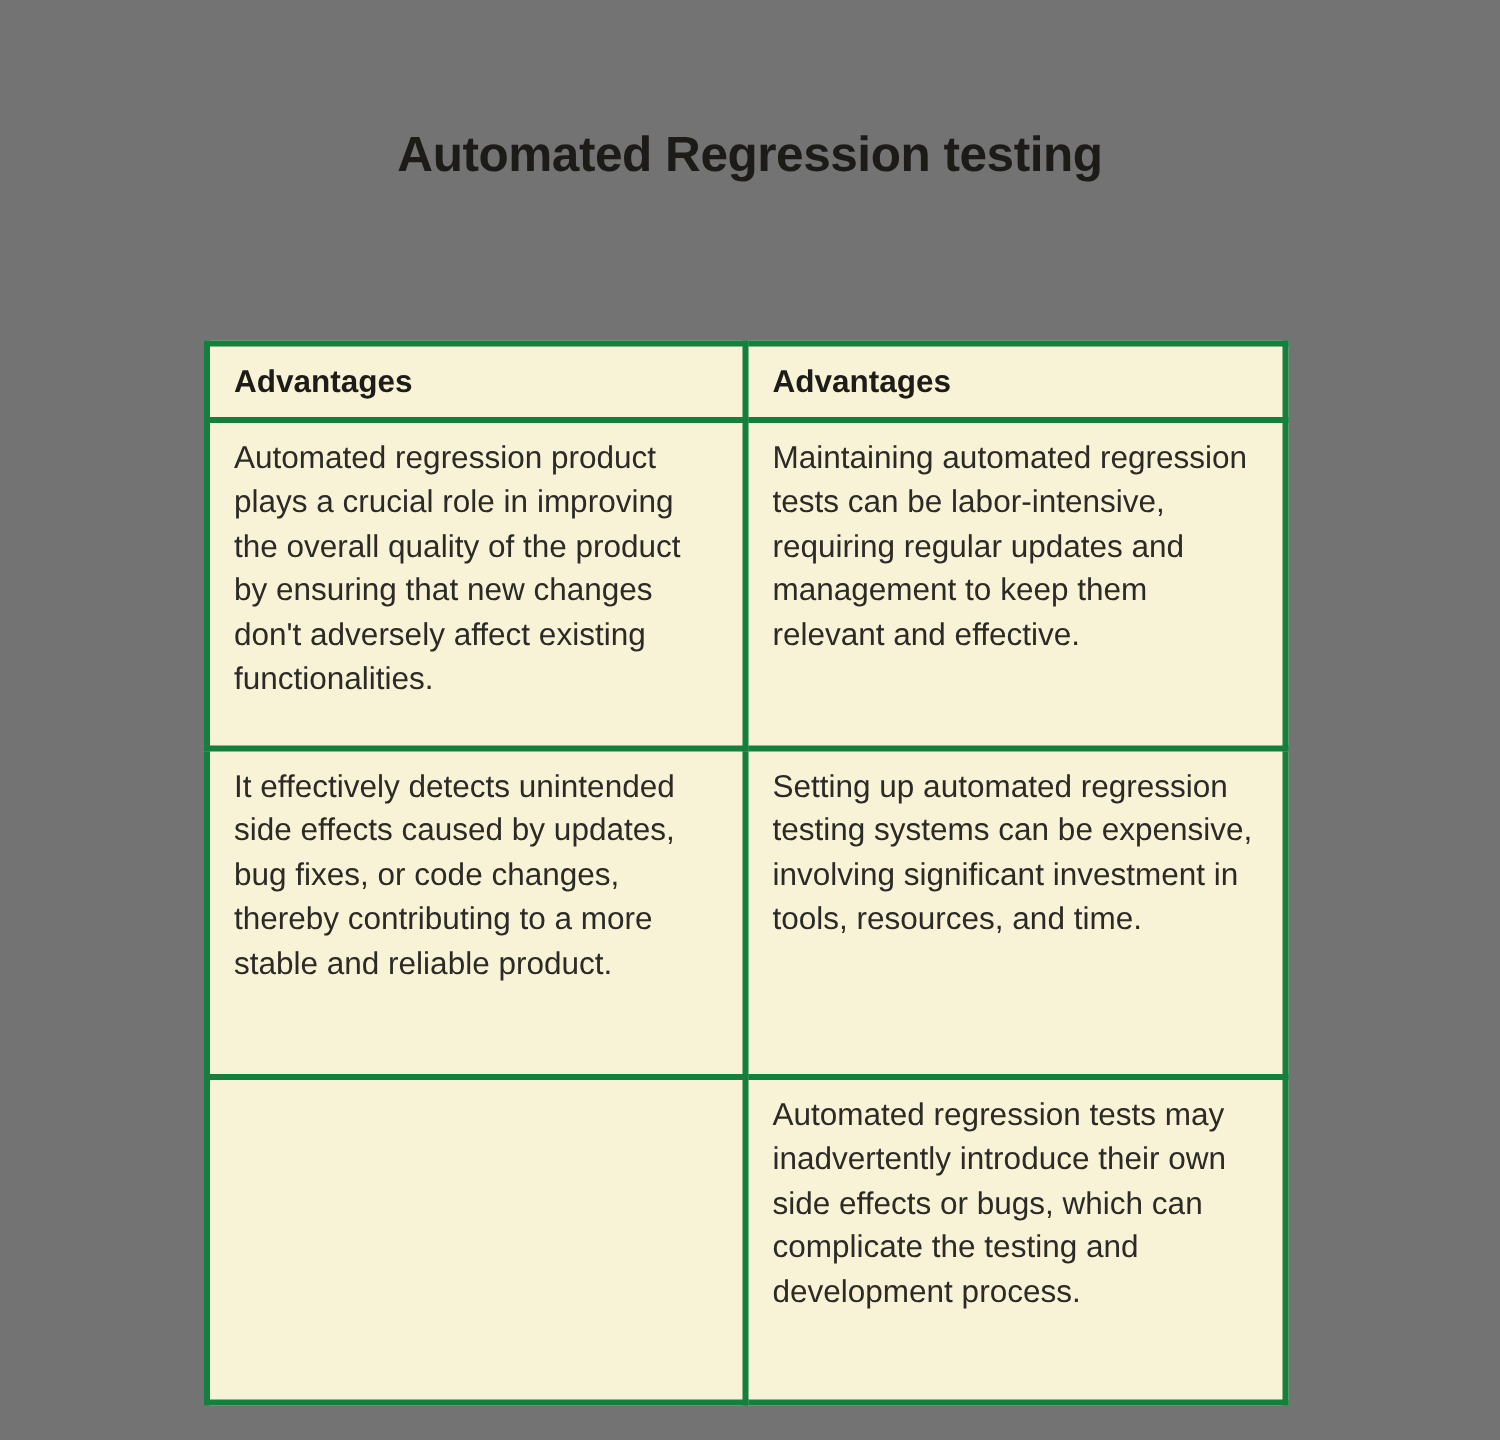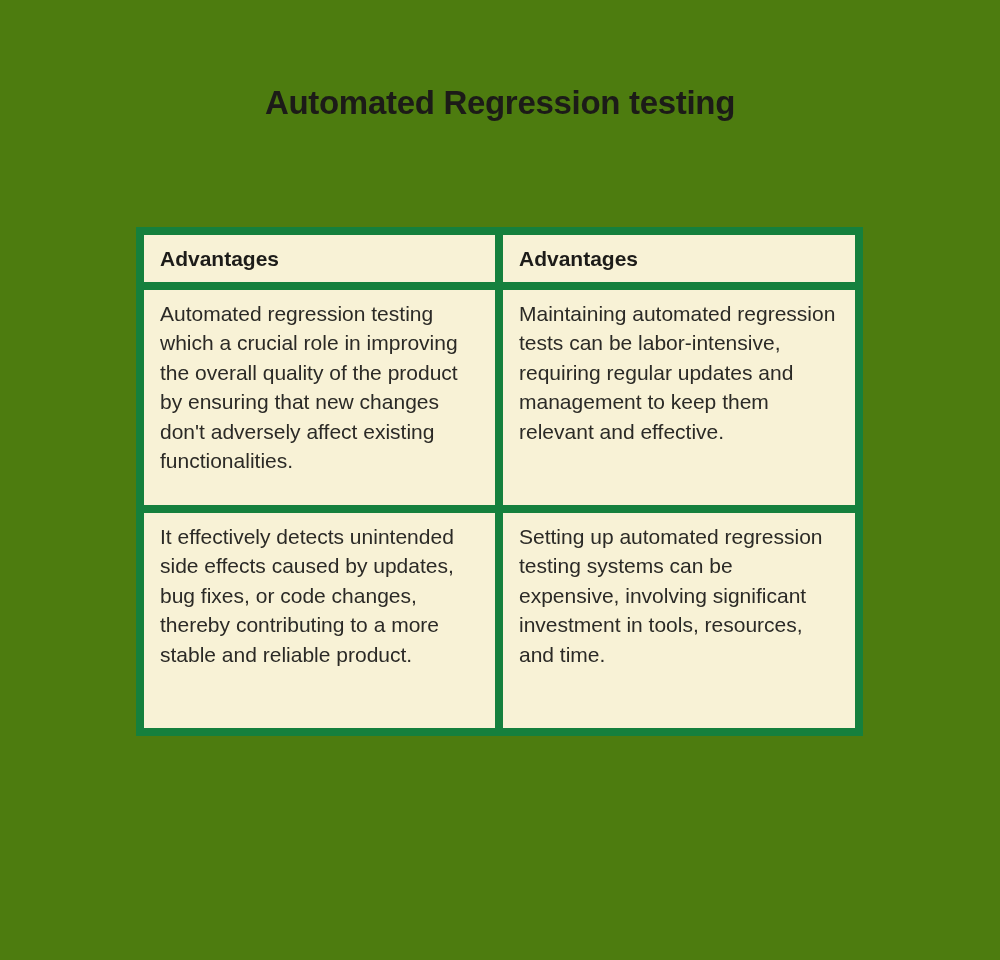--- a/index.html
+++ b/index.html
@@ -7,21 +7,21 @@
     padding: 0;
     width: 1000px;
     height: 960px;
     overflow: hidden;
     font-family: "Liberation Sans", sans-serif;
   }
   .page {
     position: relative;
     width: 1000px;
     height: 960px;
-    background: #4d7c0f;
+    background: #737373;
   }
   .page-title {
     position: absolute;
     top: 84px;
     left: 0;
     width: 1000px;
     margin: 0;
     text-align: center;
     font-size: 33px;
     font-weight: 700;
@@ -34,21 +34,21 @@
     top: 227px;
   }
   table.comparison {
     border-collapse: collapse;
     table-layout: fixed;
     width: 719px;
     background: #f8f2d6;
   }
   table.comparison th,
   table.comparison td {
-    border: 8px solid #15803d;
+    border: 4px solid #15803d;
     vertical-align: top;
     text-align: left;
     padding: 9px 18px 8px 16px;
     color: #2b2a26;
     font-size: 21px;
     line-height: 29.5px;
     overflow: hidden;
   }
   table.comparison th {
     font-weight: 700;
@@ -75,24 +75,28 @@
         <col style="width:360px">
       </colgroup>
       <thead>
         <tr>
           <th>Advantages</th>
           <th>Advantages</th>
         </tr>
       </thead>
       <tbody>
         <tr class="data-row-1">
-          <td>Automated regression testing which a crucial role in improving the overall quality of the product by ensuring that new changes don't adversely affect existing functionalities.</td>
+          <td>Automated regression product plays a crucial role in improving the overall quality of the product by ensuring that new changes don't adversely affect existing functionalities.</td>
           <td>Maintaining automated regression tests can be labor-intensive, requiring regular updates and management to keep them relevant and effective.</td>
         </tr>
         <tr class="data-row-2">
           <td>It effectively detects unintended side effects caused by updates, bug fixes, or code changes, thereby contributing to a more stable and reliable product.</td>
           <td>Setting up automated regression testing systems can be expensive, involving significant investment in tools, resources, and time.</td>
+        </tr>
+        <tr class="data-row-3">
+          <td></td>
+          <td>Automated regression tests may inadvertently introduce their own side effects or bugs, which can complicate the testing and development process.</td>
         </tr>
       </tbody>
     </table>
   </div>
 
 </div>
 
 </body></html>

